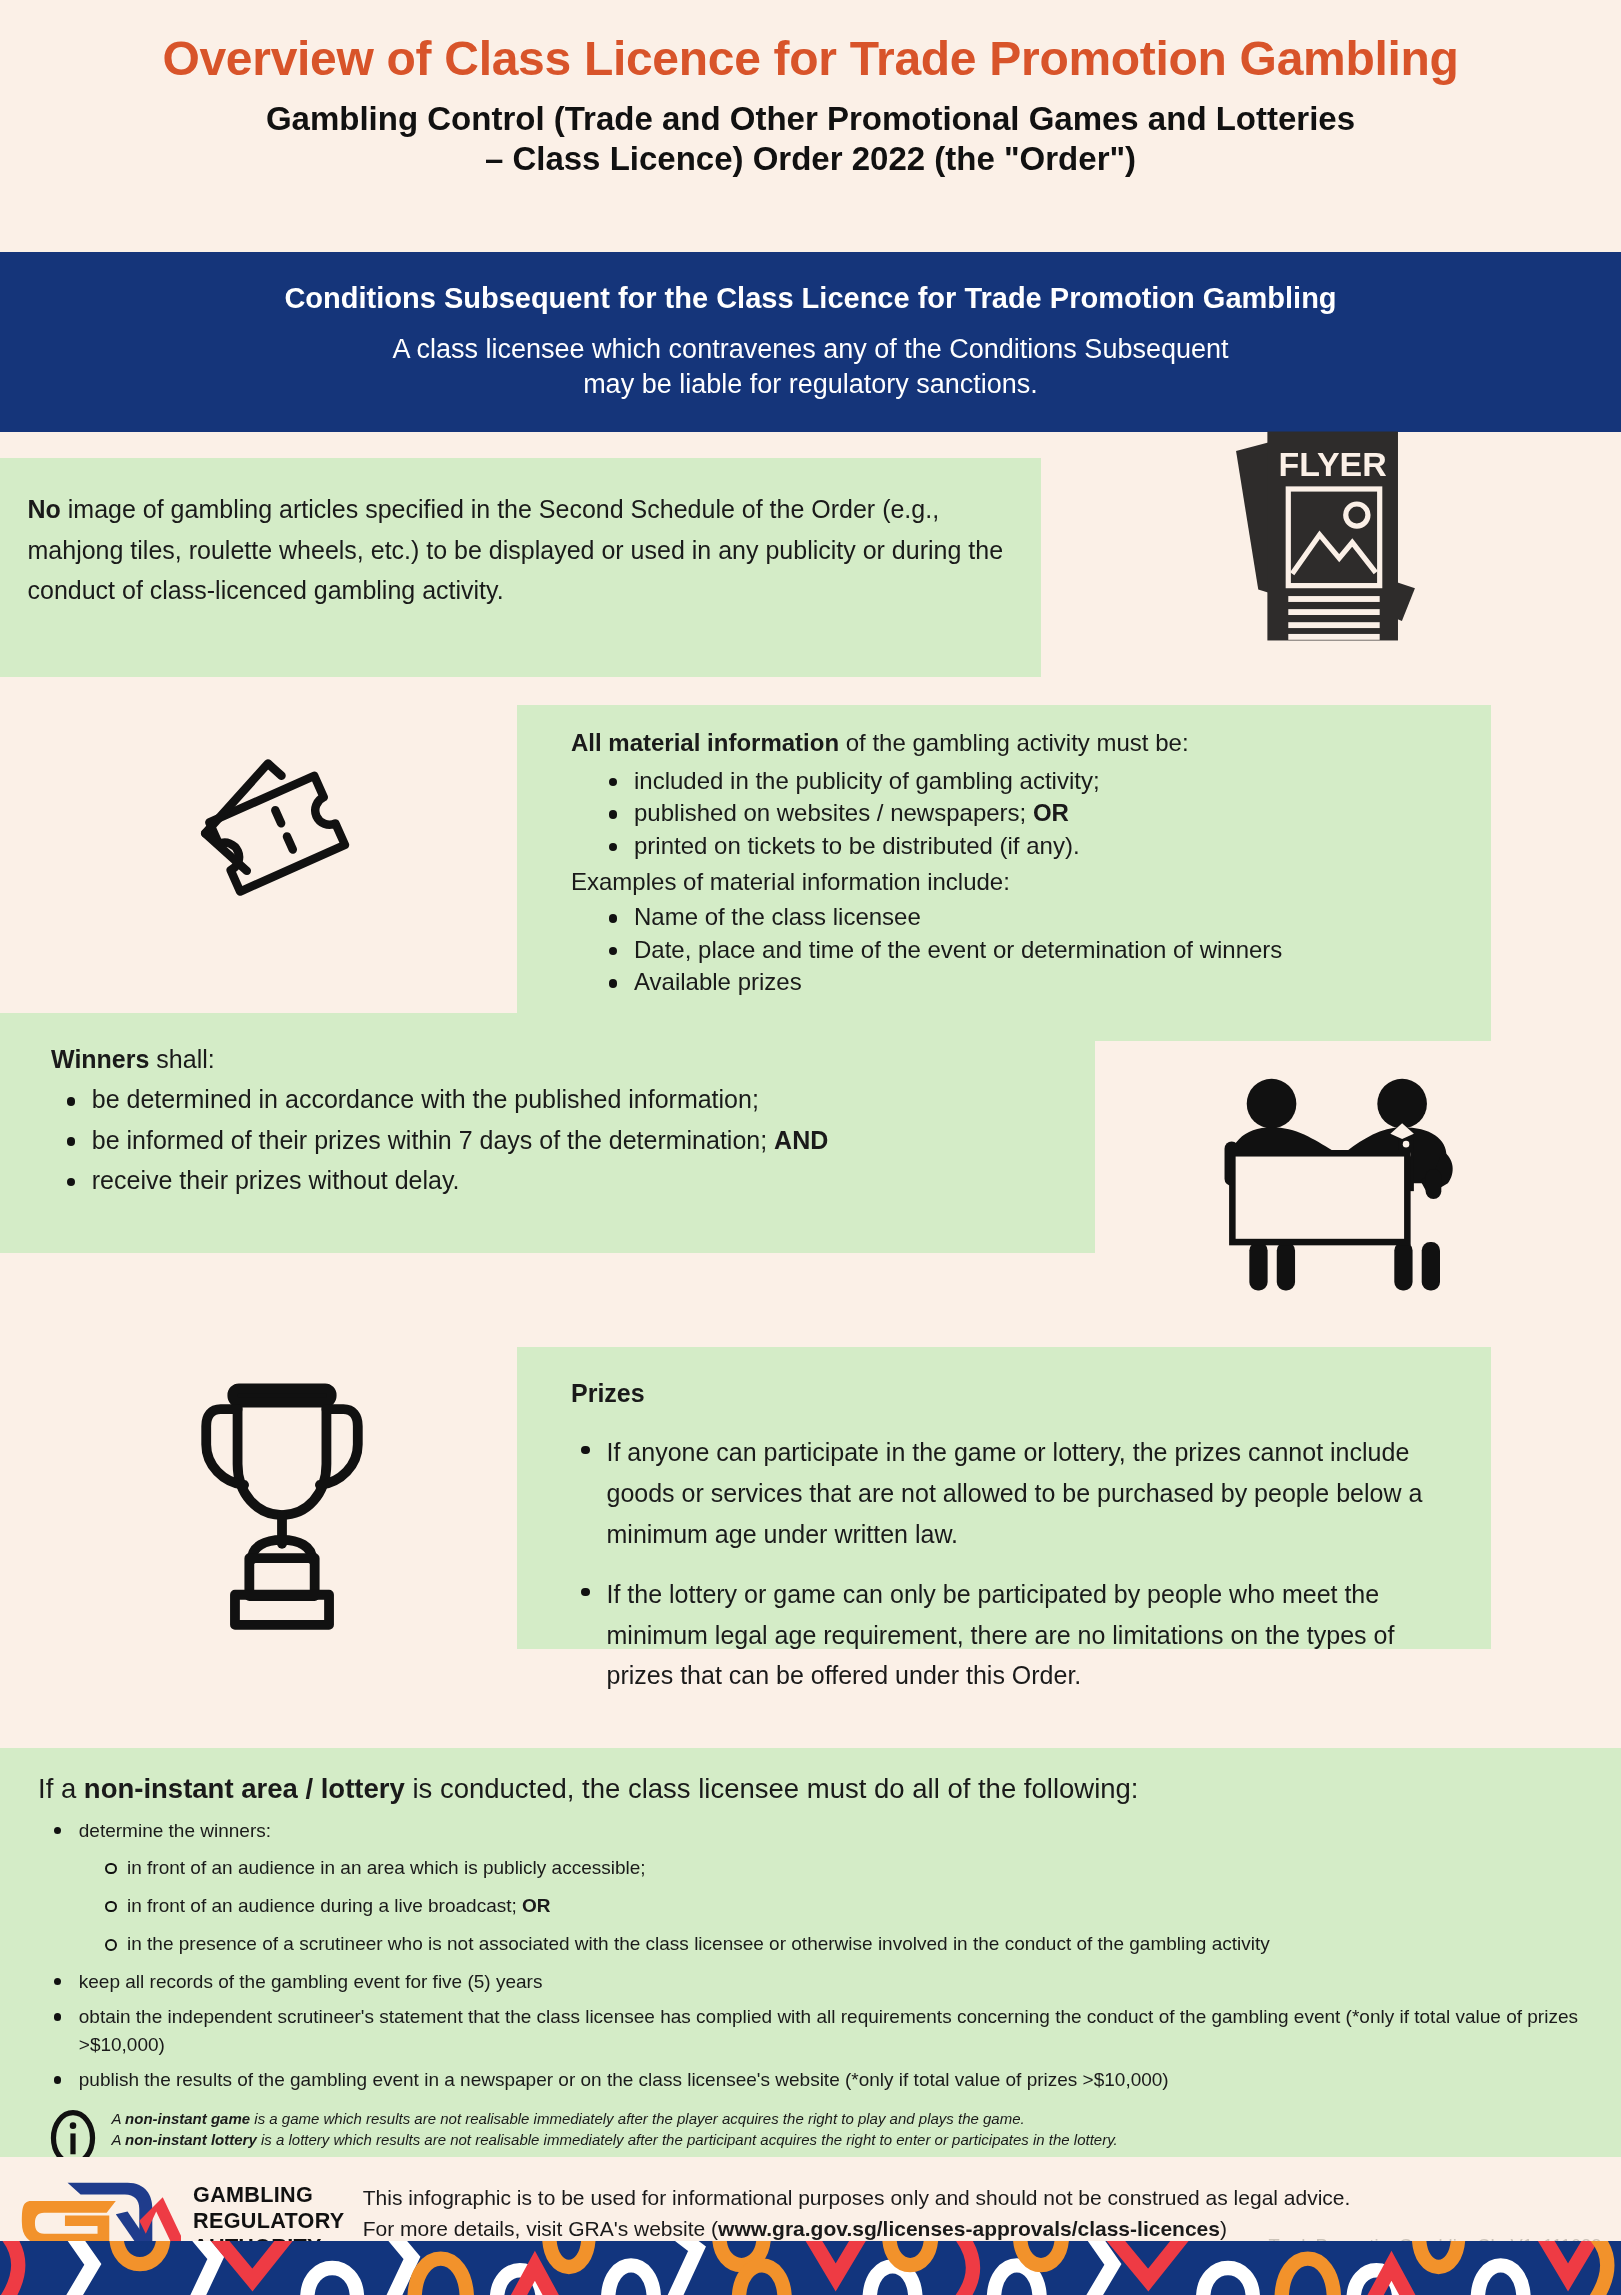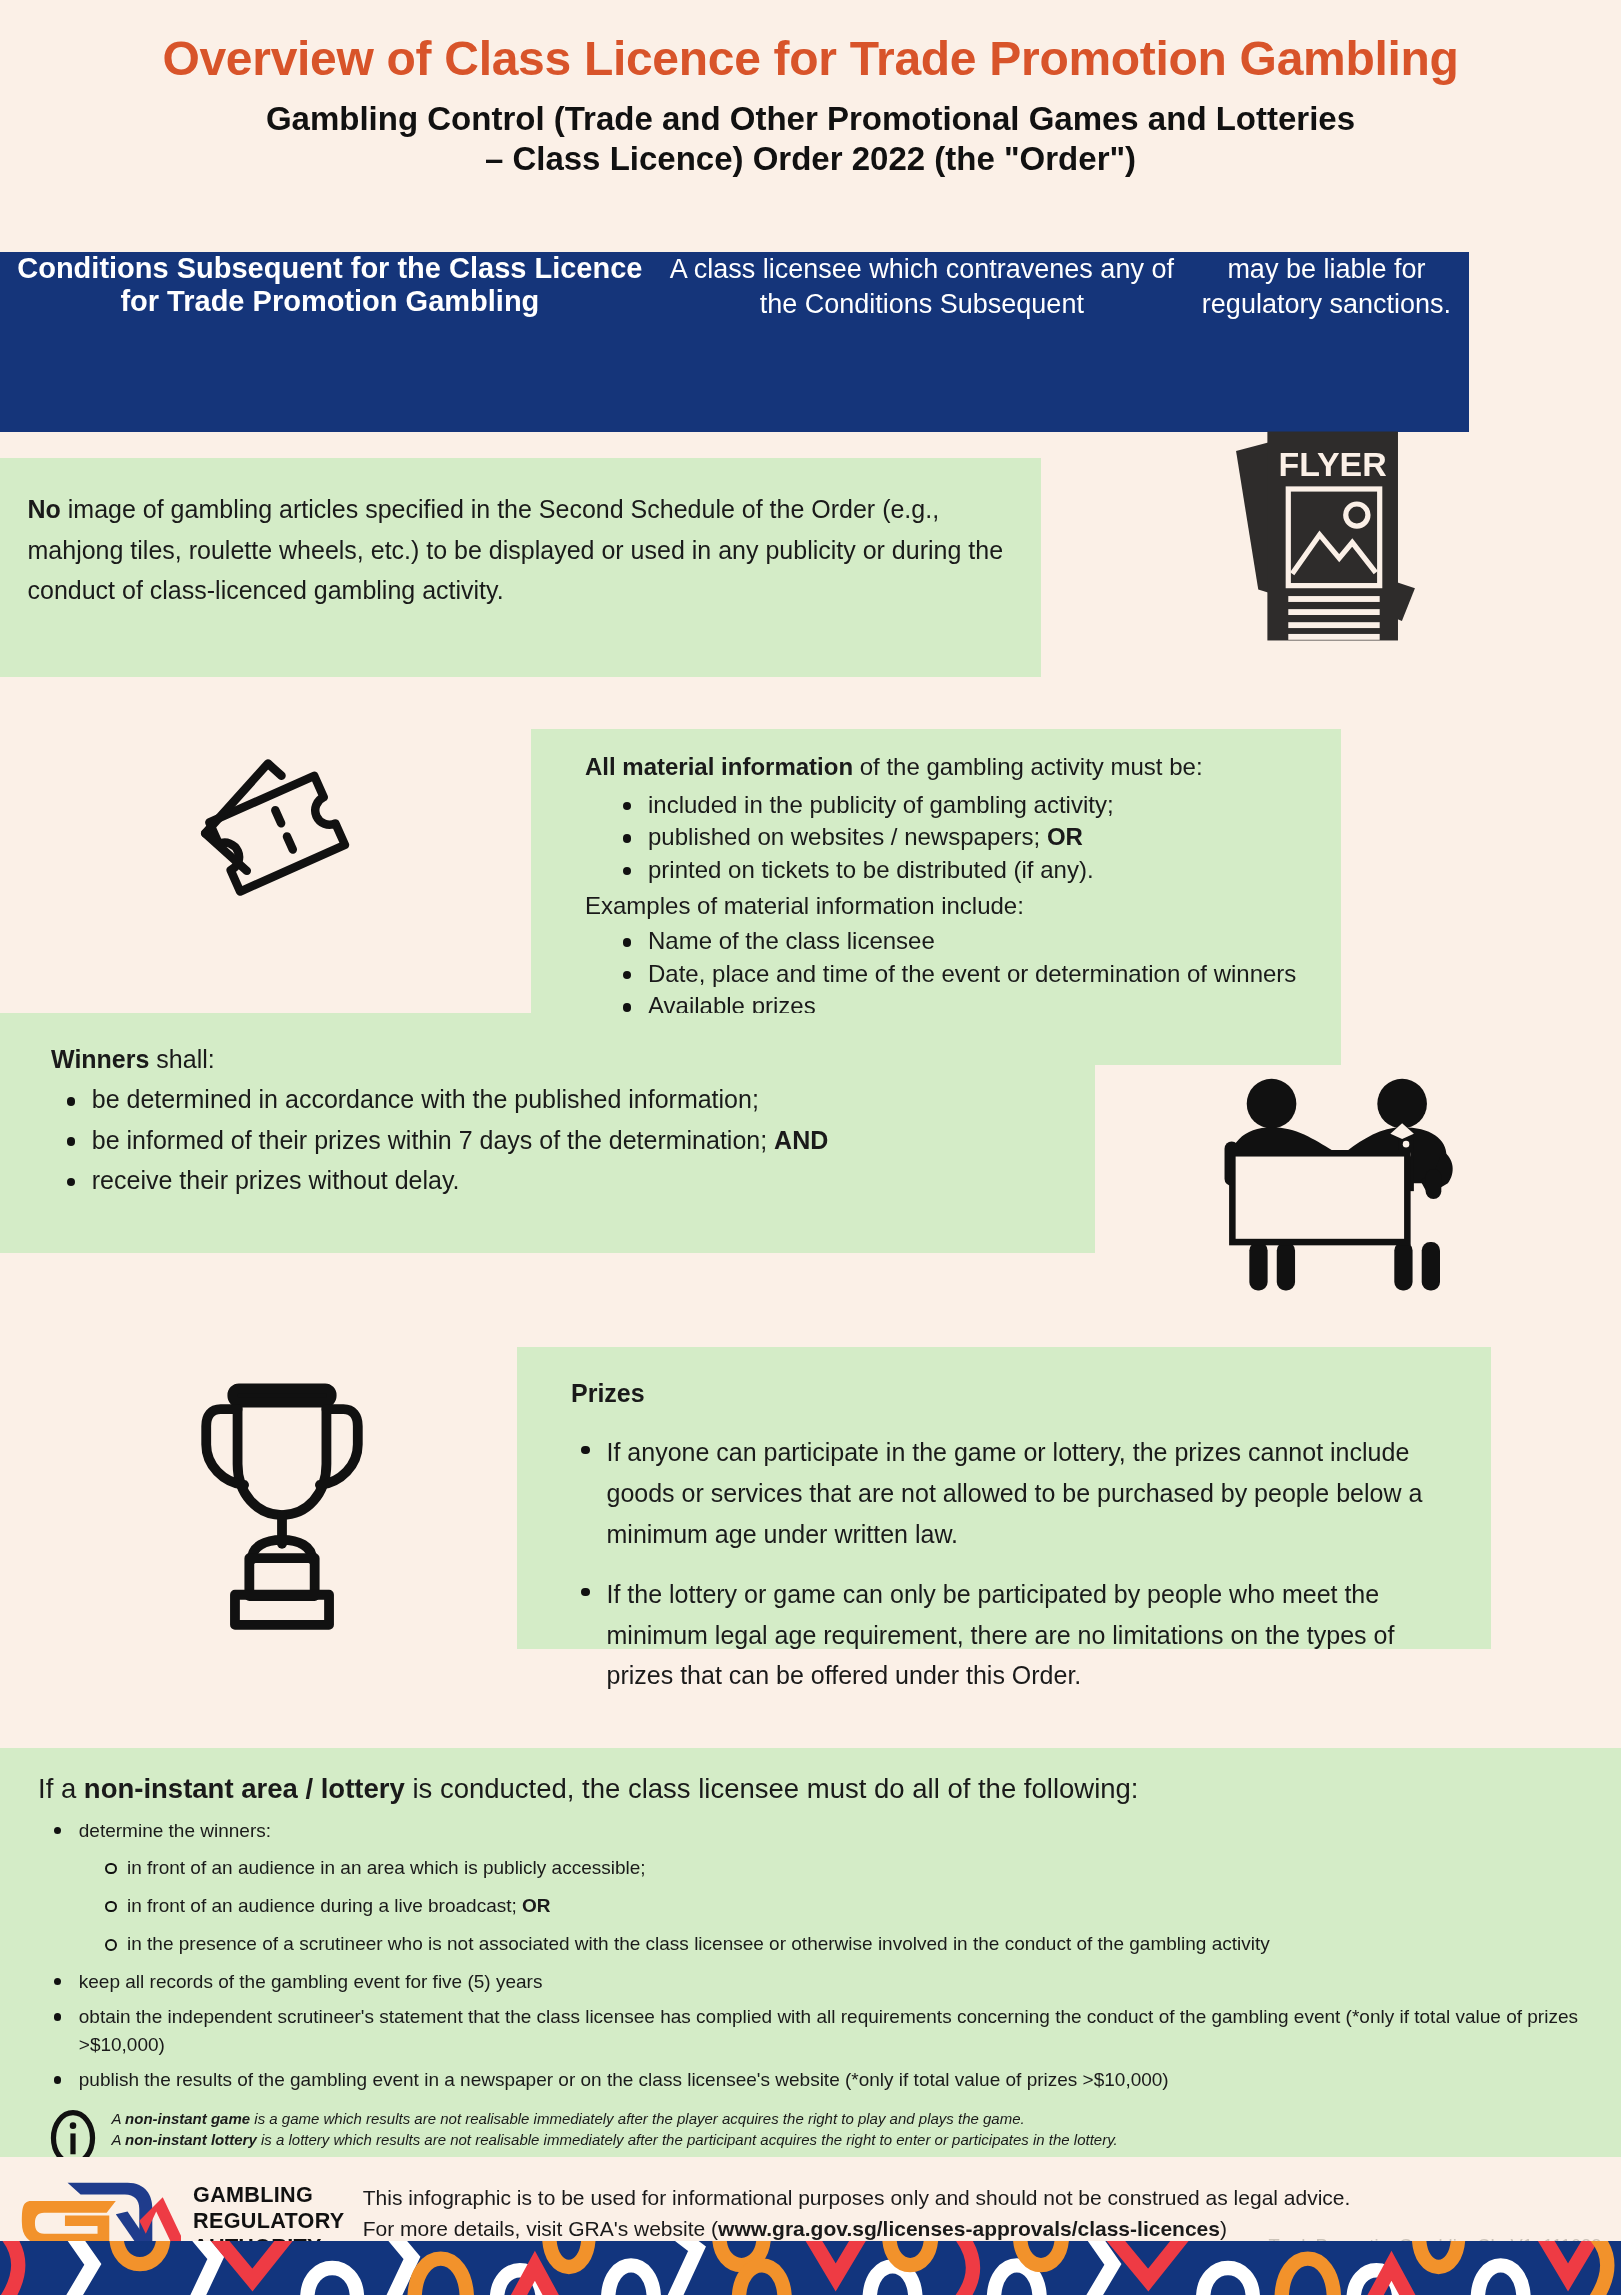--- a/index.html
+++ b/index.html
@@ -18,34 +18,34 @@
   .title{
     color:#D8542A;font-size:48px;font-weight:bold;letter-spacing:-0.3px;
     line-height:1.05;margin:0 0 14.4px 0;
   }
   .subtitle{
     color:#111;font-size:33px;font-weight:bold;line-height:1.22;margin:0;
   }
 
   
   .blueband{
-    position:absolute;left:0;top:252px;width:1469px;height:180px;
+    position:absolute;left:0;top:252px;width:1621px;height:180px;
     background:#15357A;color:#fff;text-align:center;
-    display:flex;flex-direction:row;justify-content:center;
+    display:flex;flex-direction:column;justify-content:center;
   }
   .blueband h2{margin:0 0 17px 0;font-size:29px;font-weight:bold;}
   .blueband p{margin:0;font-size:27px;font-weight:400;line-height:1.3;}
 
   
   .green{position:absolute;background:#D4ECC7;}
 
   .b1{left:0;top:458px;width:1041px;height:219px;}
   .b1 .txt{padding:31px 31px 0 27.5px;font-size:25px;line-height:1.62;}
 
-  .b2{left:531px;top:705px;width:810px;height:336px;margin-top:24px;}
+  .b2{left:517px;top:705px;width:974px;height:336px;}
   .b2 .txt{padding:22px 26px 0 54px;font-size:24px;line-height:1.30;}
 
   .b3{left:0;top:1013px;width:1095px;height:240px;}
   .b3 .txt{padding:30px 26px 0 51px;font-size:25px;line-height:1.30;}
 
   .b4{left:517px;top:1347px;width:974px;height:302px;}
   .b4 .txt{padding:26px 39px 0 54px;font-size:25px;line-height:1.63;}
 
   .b5{left:0;top:1748px;width:1621px;height:409px;}
   .b5 .txt{padding:25px 33px 0 38px;}

